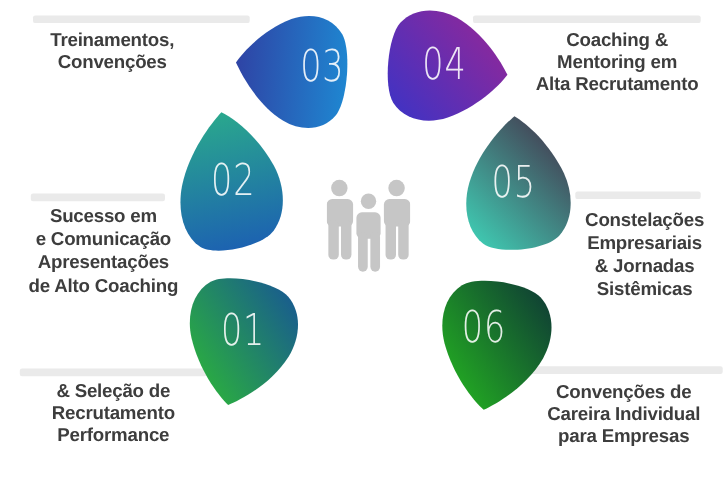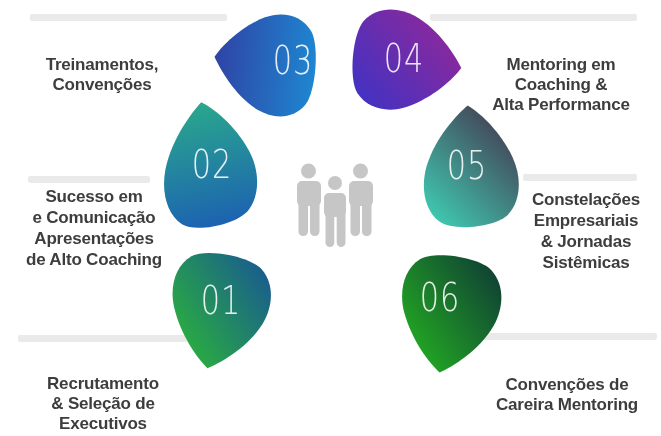--- a/index.html
+++ b/index.html
@@ -22,21 +22,21 @@
     white-space:nowrap;
   }
   .label{
     position:absolute;
     text-align:center;
     color:#3d3d3d;
     font-weight:bold;
     font-size:17px;
     letter-spacing:-0.2px;
   }
-  .lh20{line-height:20px;margin-top:28px;}
+  .lh20{line-height:20px;}
   .lh21{line-height:21px;}
   .people{position:absolute;}
 </style>
 </head>
 <body>
 
 <div class="stage">
 
   <div class="bar" style="left:30px;top:14px;width:197px"></div>
   <div class="bar" style="left:430px;top:14px;width:207px"></div>
@@ -123,48 +123,49 @@
   <div class="num" style="left:404px;top:58px">04</div>
   <div class="num" style="left:467px;top:165px">05</div>
   <div class="num" style="left:440px;top:297px">06</div>
 
   <div class="label lh20" style="left:9px;top:27px;width:186px">
     <div>Treinamentos,</div>
     <div>Convenções</div>
   </div>
 
   <div class="label lh20" style="left:461px;top:27px;width:200px">
+    <div>Coaching &amp;</div>
     <div>Mentoring em</div>
-    <div>Coaching &amp;</div>
-    <div>Alta Performance</div>
+    <div>Alta Recrutamento</div>
   </div>
 
   <div class="label lh21" style="left:16px;top:186px;width:156px">
     <div>Sucesso em</div>
     <div>e Comunicação</div>
     <div>Apresentações</div>
     <div>de Alto Coaching</div>
   </div>
 
   <div class="label lh21" style="left:506px;top:189px;width:160px">
     <div>Constelações</div>
     <div>Empresariais</div>
     <div>&amp; Jornadas</div>
     <div>Sistêmicas</div>
   </div>
 
   <div class="label lh20" style="left:22px;top:346px;width:162px">
+    <div>&amp; Seleção de</div>
     <div>Recrutamento</div>
-    <div>&amp; Seleção de</div>
-    <div>Executivos</div>
+    <div>Performance</div>
   </div>
 
   <div class="label lh20" style="left:486px;top:347px;width:162px">
     <div>Convenções de</div>
-    <div>Careira Mentoring</div>
+    <div>Careira Individual</div>
+    <div>para Empresas</div>
   </div>
 
   <svg class="people" style="left:297px;top:162px" width="76" height="86" viewBox="0 0 76 86">
 
     <g fill="#c6c6c6">
       <circle cx="11.5" cy="9" r="7.5"></circle>
       <rect x="0" y="19" width="24" height="25" rx="5"></rect>
       <rect x="1.5" y="38" width="9.5" height="36" rx="4.5"></rect>
       <rect x="13" y="38" width="9.5" height="36" rx="4.5"></rect>
     </g>

